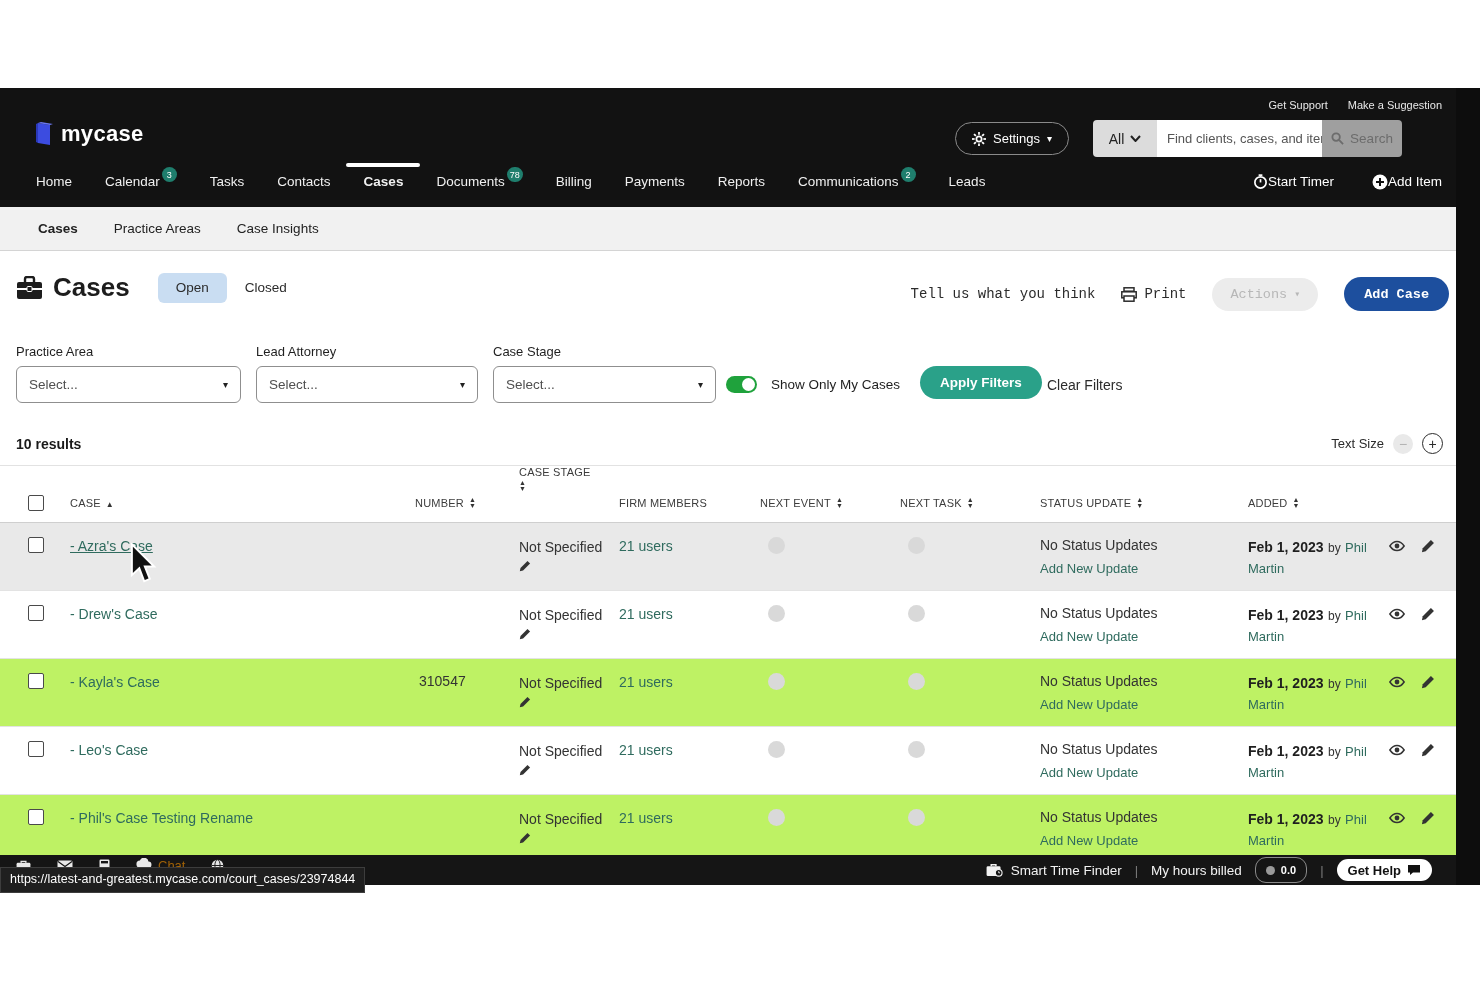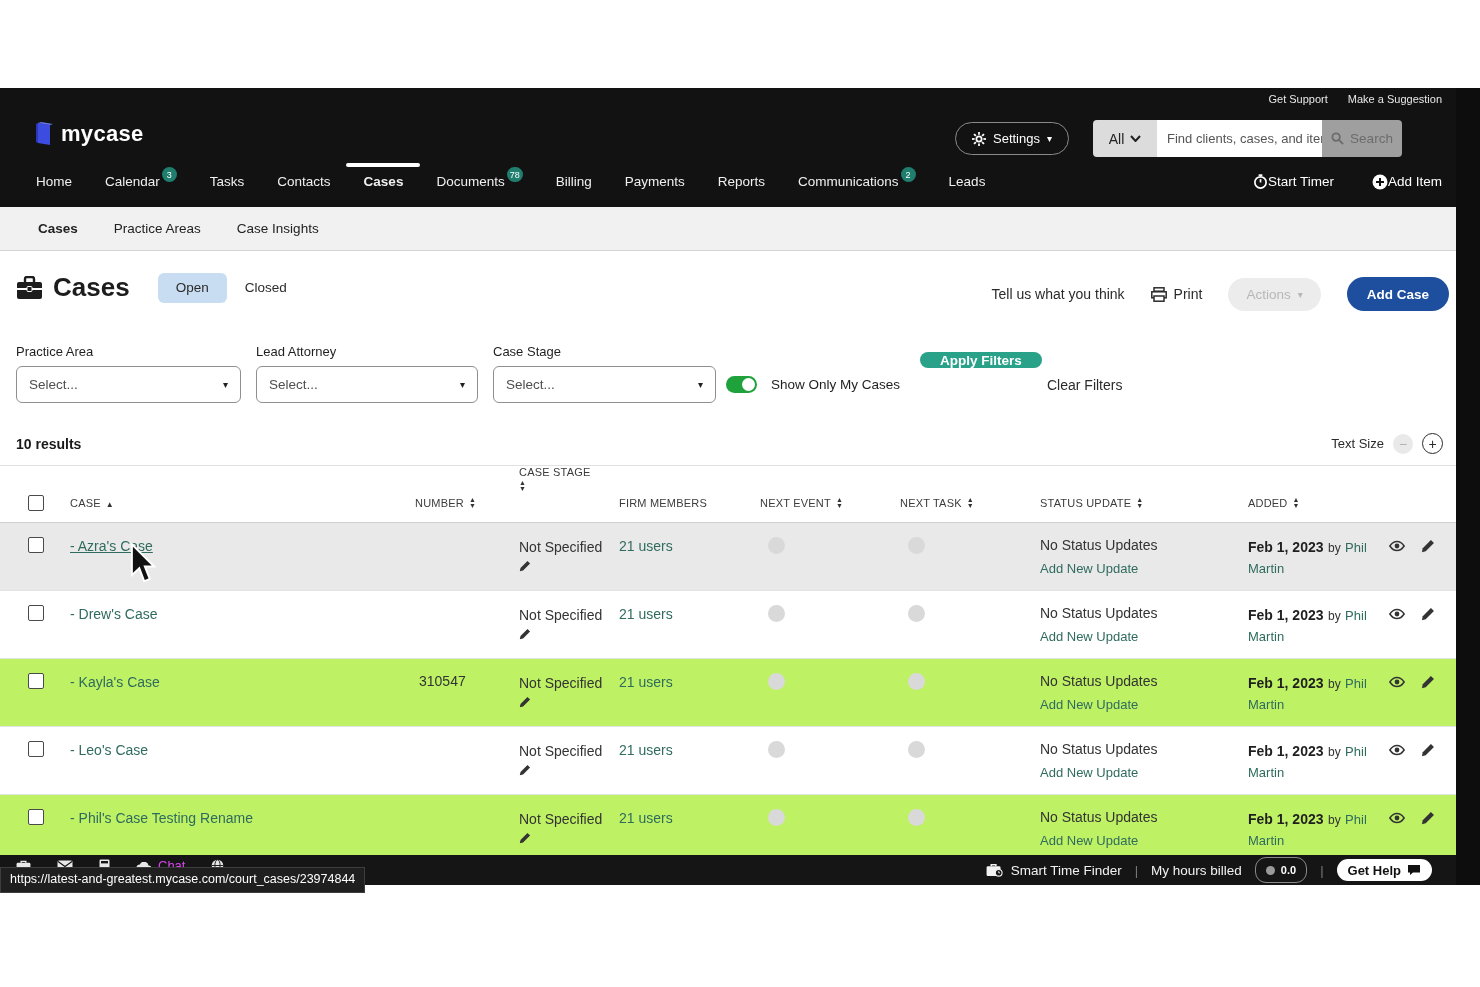--- a/index.html
+++ b/index.html
@@ -2,21 +2,21 @@
 <html><head>
 <meta charset="utf-8">
 <style>
   * { margin:0; padding:0; box-sizing:border-box; }
   html,body { width:1480px; height:987px; background:#fff; font-family:"Liberation Sans", sans-serif; }
   .canvas { position:relative; width:1480px; height:987px; background:#fff; overflow:hidden; }
 
   
   .header { position:absolute; left:0; top:88px; width:1456px; height:119px; background:#121212; }
   .right-strip { position:absolute; left:1456px; top:88px; width:24px; height:797px; background:#0d0d0d; }
-  .support-links { position:absolute; top:5px; right:14px; display:flex; gap:20px; }
+  .support-links { position:absolute; top:11px; right:14px; display:flex; gap:20px; }
   .support-links span { color:#e8e8e8; font-size:11px; cursor:pointer; }
   .brand { position:absolute; left:35px; top:33px; display:flex; align-items:center; gap:8px; }
   .brand-book { width:18px; height:24px; }
   .brand-name { color:#fff; font-size:22px; font-weight:bold; letter-spacing:.3px; }
   .settings-btn { position:absolute; left:955px; top:34px; height:33px; padding:0 16px; border:1px solid #8a8a8a; border-radius:17px; display:flex; align-items:center; gap:7px; color:#fff; font-size:13px; cursor:pointer; }
   .caret { font-size:10px; color:#fff; }
   .searchbar { position:absolute; left:1093px; top:32px; width:309px; height:37px; border-radius:4px; overflow:hidden; display:flex; }
   .search-scope { width:64px; background:#dcdcdc; display:flex; align-items:center; justify-content:center; gap:6px; font-size:14px; color:#222; cursor:pointer; }
   .search-input { flex:1; background:#fff; display:flex; align-items:center; padding:0 10px; font-size:13px; color:#555; white-space:nowrap; overflow:hidden; }
   .search-btn { width:80px; background:#9f9f9f; display:flex; align-items:center; justify-content:center; gap:6px; font-size:13.5px; color:#6c6c6c; cursor:pointer; }
@@ -31,35 +31,35 @@
   
   .subnav { position:absolute; left:0; top:207px; width:1456px; height:44px; background:#f1f1f1; border-bottom:1px solid #d4d4d4; display:flex; align-items:center; padding-left:38px; gap:36px; }
   .subnav-item { font-size:13.5px; color:#222; cursor:pointer; }
   .subnav-item.active { font-weight:bold; }
 
   
   .title-group { position:absolute; left:16px; top:272px; display:flex; align-items:center; }
   .page-title { font-size:26px; font-weight:bold; color:#1d1d1d; margin-left:10px; }
   .open-btn { margin-left:28px; height:30px; padding:0 18px; background:#c9ddf2; border-radius:6px; display:flex; align-items:center; font-size:13.5px; color:#2b2b2b; cursor:pointer; }
   .closed-btn { margin-left:18px; font-size:13.5px; color:#2b2b2b; cursor:pointer; }
-  .title-actions { position:absolute; top:277px; right:31px; display:flex; align-items:center; gap:26px; }
+  .title-actions { position:absolute; top:277px; right:31px; display:flex; align-items:center; gap:26px;font-family:Liberation Mono, monospace; }
   .feedback-link { font-size:14px; color:#2b2b2b; cursor:pointer; }
   .print-btn { display:flex; align-items:center; gap:7px; font-size:14px; color:#2b2b2b; cursor:pointer; }
   .actions-btn { height:33px; padding:0 18px; background:#ececec; border-radius:17px; display:flex; align-items:center; gap:7px; font-size:13.5px; color:#b7b7b7; cursor:default; }
   .addcase-btn { height:34px; padding:0 20px; background:#1d4f9e; border-radius:17px; display:flex; align-items:center; font-size:13.5px; font-weight:bold; color:#fff; cursor:pointer; }
 
   
   .filter-field { position:absolute; top:344px; }
   .filter-label { font-size:13px; color:#1f1f1f; }
   .select-box { margin-top:7px; height:37px; border:1px solid #8f8f8f; border-radius:6px; background:#fff; display:flex; align-items:center; justify-content:space-between; padding:0 12px; font-size:13.5px; color:#4f4f4f; cursor:pointer; }
   .toggle-group { position:absolute; left:726px; top:376px; display:flex; align-items:center; gap:14px; }
   .toggle { width:31px; height:17px; border-radius:9px; background:#1fa23c; position:relative; cursor:pointer; }
   .toggle-knob { position:absolute; right:2px; top:2px; width:13px; height:13px; border-radius:50%; background:#fff; }
   .toggle-label { font-size:13.5px; color:#1f1f1f; }
-  .apply-btn { position:absolute; left:920px; top:352px; height:16px; padding:0 20px; background:#2aa189; border-radius:17px; display:flex; align-items:center; font-size:13.5px; font-weight:bold; color:#fff; cursor:pointer; }
+  .apply-btn { position:absolute; left:920px; top:366px; height:33px; padding:0 20px; background:#2aa189; border-radius:17px; display:flex; align-items:center; font-size:13.5px; font-weight:bold; color:#fff; cursor:pointer; }
   .clear-link { position:absolute; left:1047px; top:377px; font-size:14px; color:#2b2b2b; cursor:pointer; }
 
   
   .results-count { position:absolute; left:16px; top:436px; font-size:14px; font-weight:bold; color:#1a1a1a; }
   .text-size { position:absolute; right:37px; top:433px; display:flex; align-items:center; gap:9px; }
   .text-size-label { font-size:13px; color:#2b2b2b; }
   .ts-minus { width:20px; height:20px; border-radius:50%; background:#e9e9e9; color:#b2b2b2; font-size:14px; display:flex; align-items:center; justify-content:center; cursor:default; }
   .ts-plus { width:21px; height:21px; border-radius:50%; border:1.5px solid #2b2b2b; color:#2b2b2b; font-size:14px; display:flex; align-items:center; justify-content:center; cursor:pointer; }
 
   
@@ -86,21 +86,21 @@
   .cell-added { width:126px; line-height:20px; }
   .added-date { font-size:14px; color:#1f1f1f; font-weight:bold; }
   .added-by { font-size:12px; color:#333; }
   .added-name { font-size:13px; color:#2f6b5e; cursor:pointer; }
   .cell-actions { display:flex; gap:15px; padding-top:16px !important; }
   .icon-btn { cursor:pointer; }
 
   
   .bottombar { position:absolute; left:0; top:855px; width:1456px; height:30px; background:#151515; z-index:5; }
   .bb-left { position:absolute; left:16px; top:3px; display:flex; align-items:center; gap:26px; }
-  .bb-chat { display:flex; align-items:flex-end; gap:6px; color:#d946ef; font-size:13px; cursor:pointer; }
+  .bb-chat { display:flex; align-items:flex-start; gap:6px; color:#a16207; font-size:13px; cursor:pointer; }
   .bb-right { position:absolute; right:24px; top:0; height:30px; display:flex; align-items:center; gap:13px; }
   .bb-item { display:flex; align-items:center; gap:8px; color:#f2f2f2; font-size:13.5px; cursor:pointer; }
   .bb-sep { color:#7a7a7a; font-size:13px; }
   .hours-pill { height:21px; border:1px solid #8a8a8a; border-radius:11px; display:flex; align-items:center; gap:6px; padding:12px 10px; cursor:pointer; }
   .hours-dot { width:9px; height:9px; border-radius:50%; background:#9a9a9a; }
   .hours-value { color:#fff; font-size:11px; font-weight:bold; }
   .gethelp-btn { height:22px; background:#fff; border-radius:12px; display:flex; align-items:center; gap:6px; padding:0 11px; font-size:13px; font-weight:bold; color:#111; cursor:pointer; }
   .url-tooltip { position:absolute; left:0; top:867px; height:26px; line-height:22px; background:#1f1f1f; border:1px solid #3d3d3d; color:#fff; font-size:12.5px; padding:0 9px; z-index:6; }
 
   .cursor { position:absolute; left:128px; top:543px; z-index:10; pointer-events:none; }

